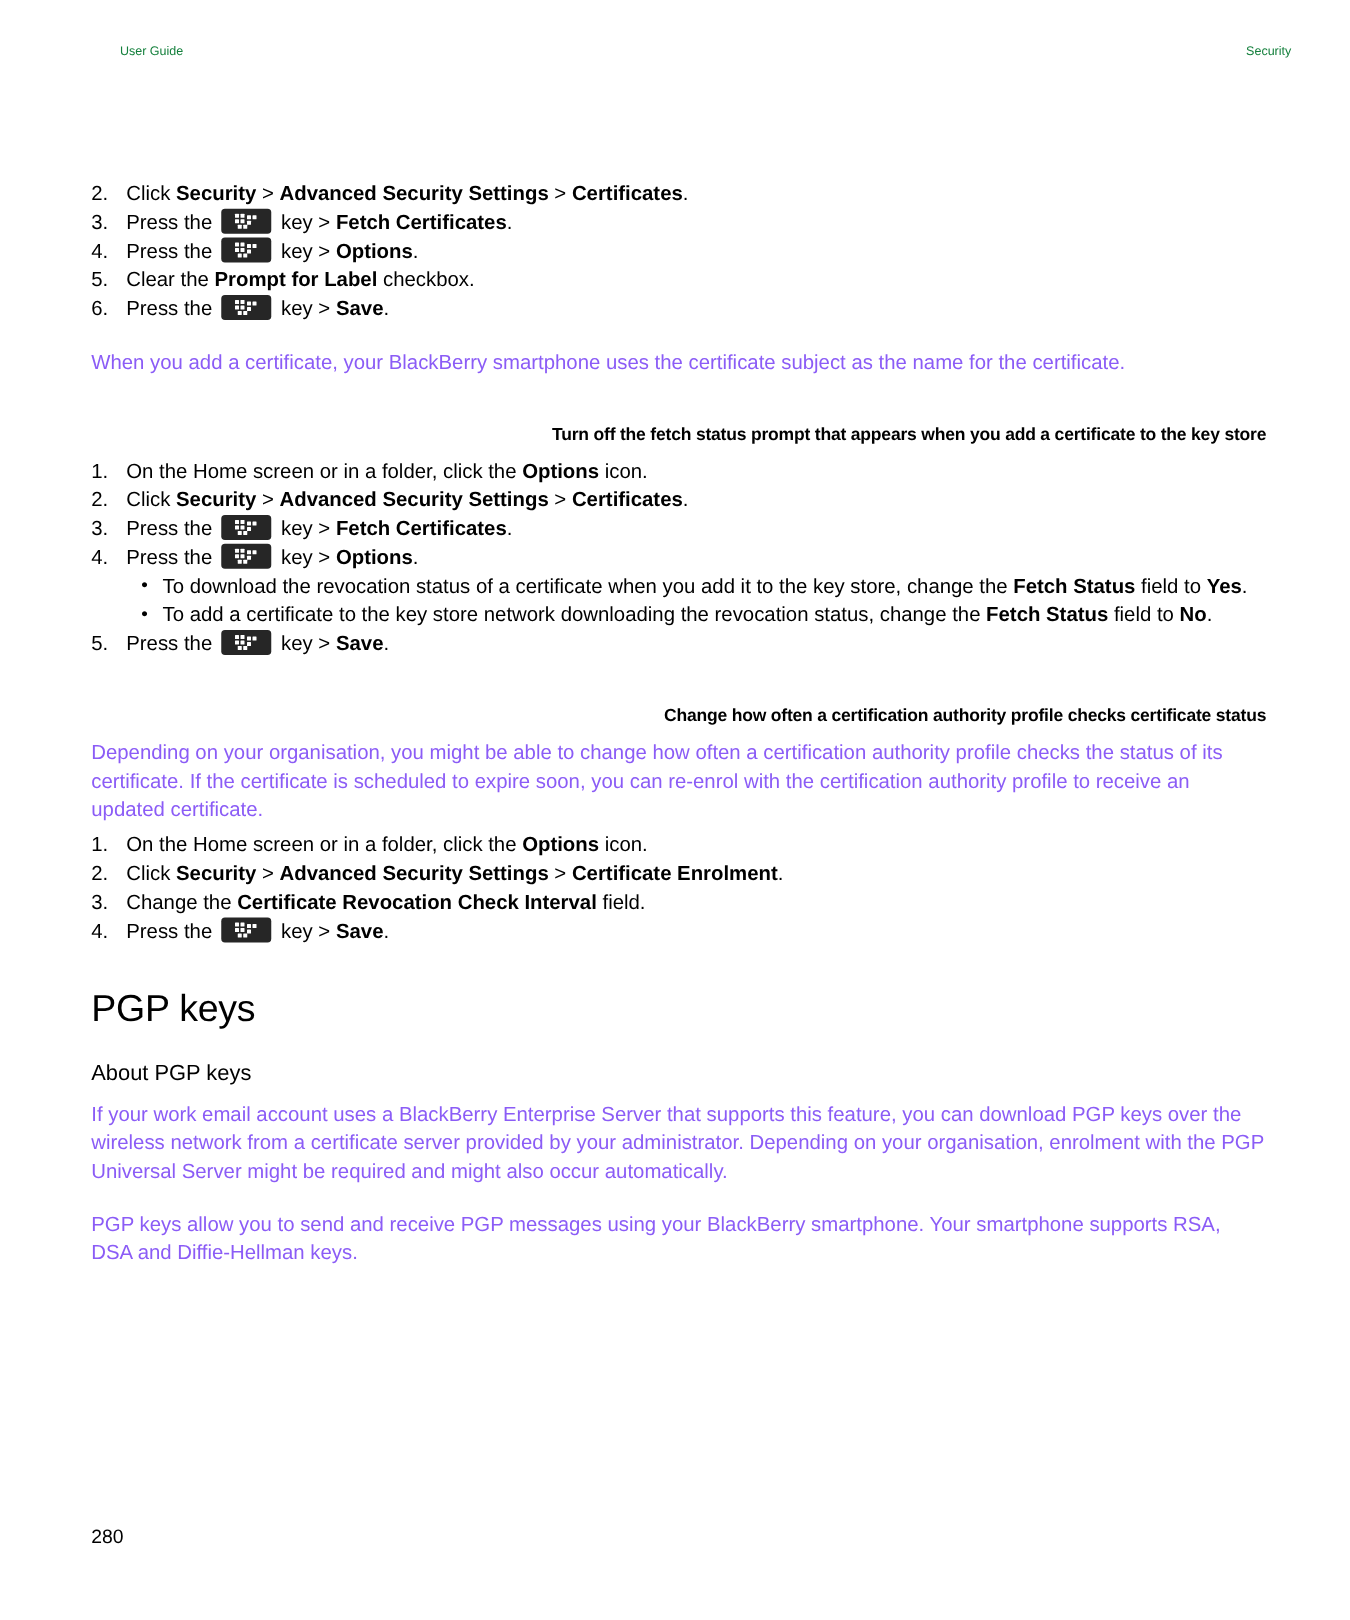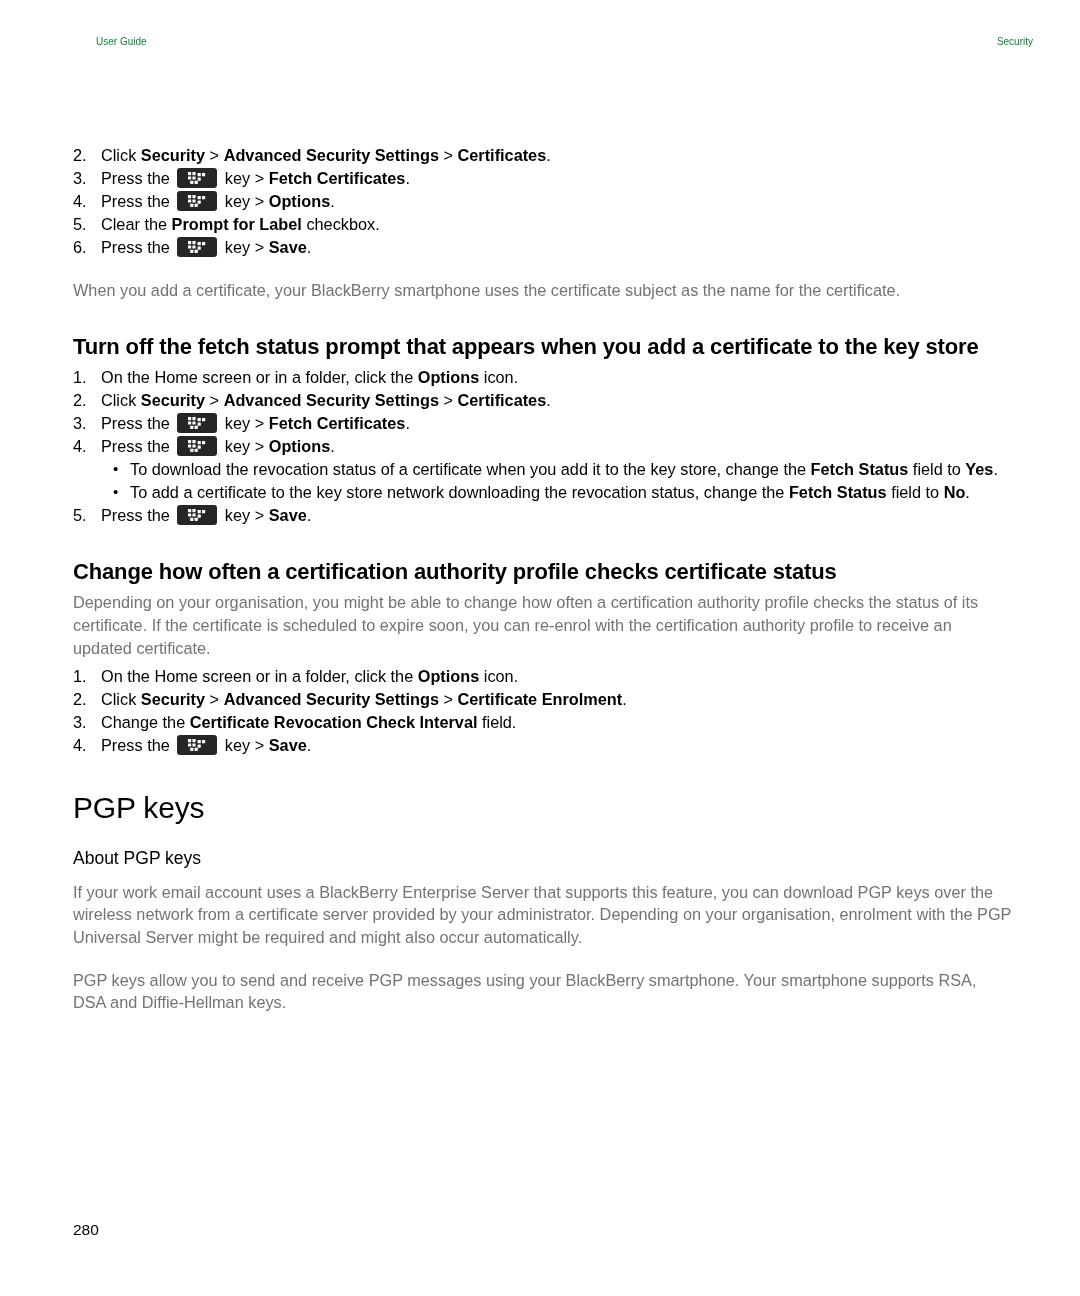--- a/index.html
+++ b/index.html
@@ -42,37 +42,38 @@
     left: 73px;
     top: 144px;
     width: 940px;
   }
 
   
   .para {
     font-size: 16.3px;
     line-height: 22.6px;
     margin: 0;
-    color: #737373;
+    color: #8b5cf6;
   }
   .b { font-weight: bold; }
 
   .h1 {
     font-size: 30px;
     font-weight: normal;
     line-height: 36px;
     margin: 0;
     letter-spacing: -0.2px;
   }
   .h2 {
-    font-size: 22px;
+    font-size: 14px;
     font-weight: bold;
     line-height: 26px;
     margin: 0;
     letter-spacing: -0.15px;
+    text-align: right;
   }
   .h3 {
     font-size: 17.5px;
     font-weight: normal;
     line-height: 24px;
     margin: 0;
   }
 
   
   ol.steps {

